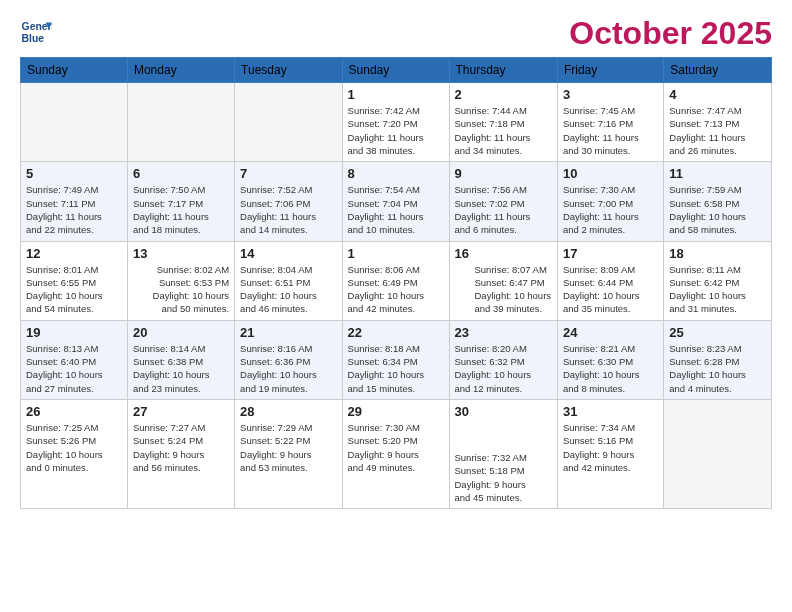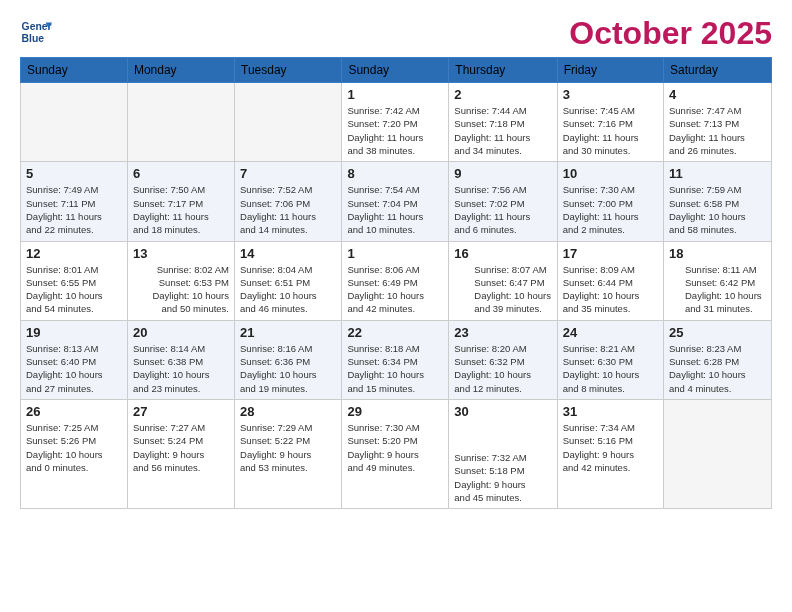--- a/index.html
+++ b/index.html
@@ -239,21 +239,21 @@
           </td>
           <td>
             <span class="day-number">17</span>
             <div class="day-info" style="white-space: pre-line;">Sunrise: 8:09 AM
 Sunset: 6:44 PM
 Daylight: 10 hours
 and 35 minutes.</div>
           </td>
           <td>
             <span class="day-number">18</span>
-            <div class="day-info" style="white-space: pre-line; margin-left: 16px;">Sunrise: 8:11 AM
+            <div class="day-info" style="white-space: pre-line;">Sunrise: 8:11 AM
 Sunset: 6:42 PM
 Daylight: 10 hours
 and 31 minutes.</div>
           </td>
         </tr>
         <tr>
           <td>
             <span class="day-number">19</span>
             <div class="day-info" style="white-space: pre-line;">Sunrise: 8:13 AM
 Sunset: 6:40 PM

